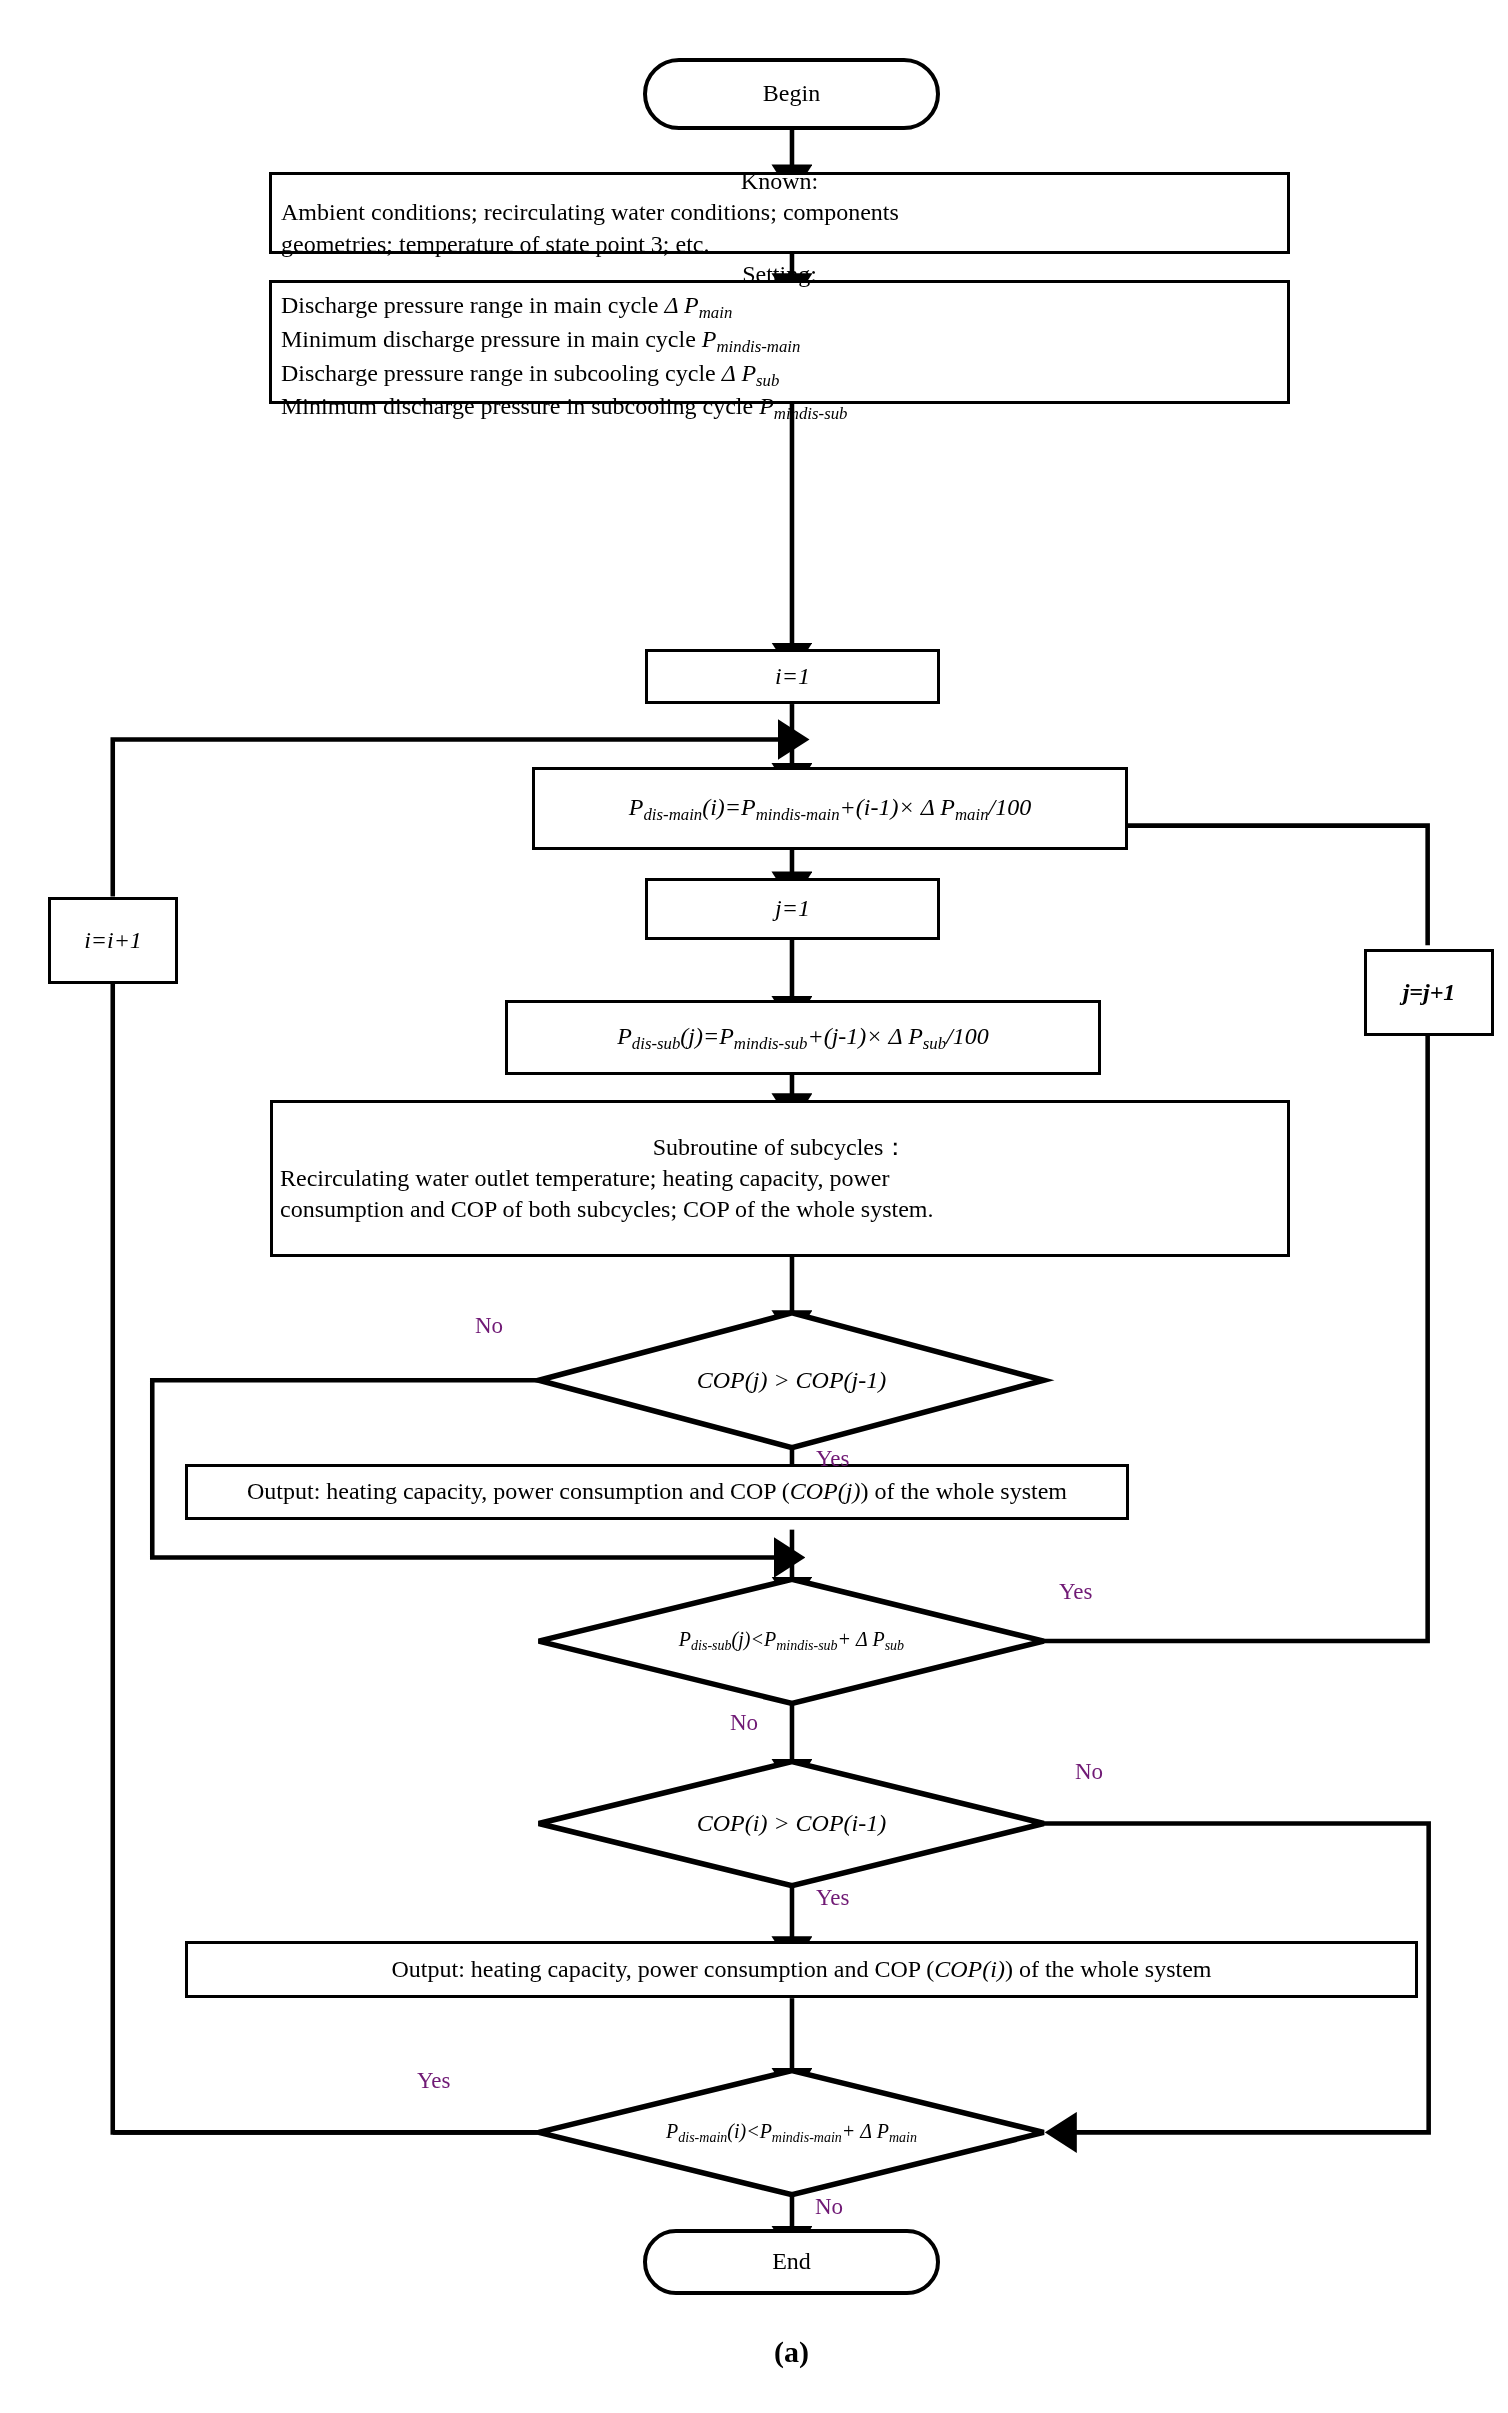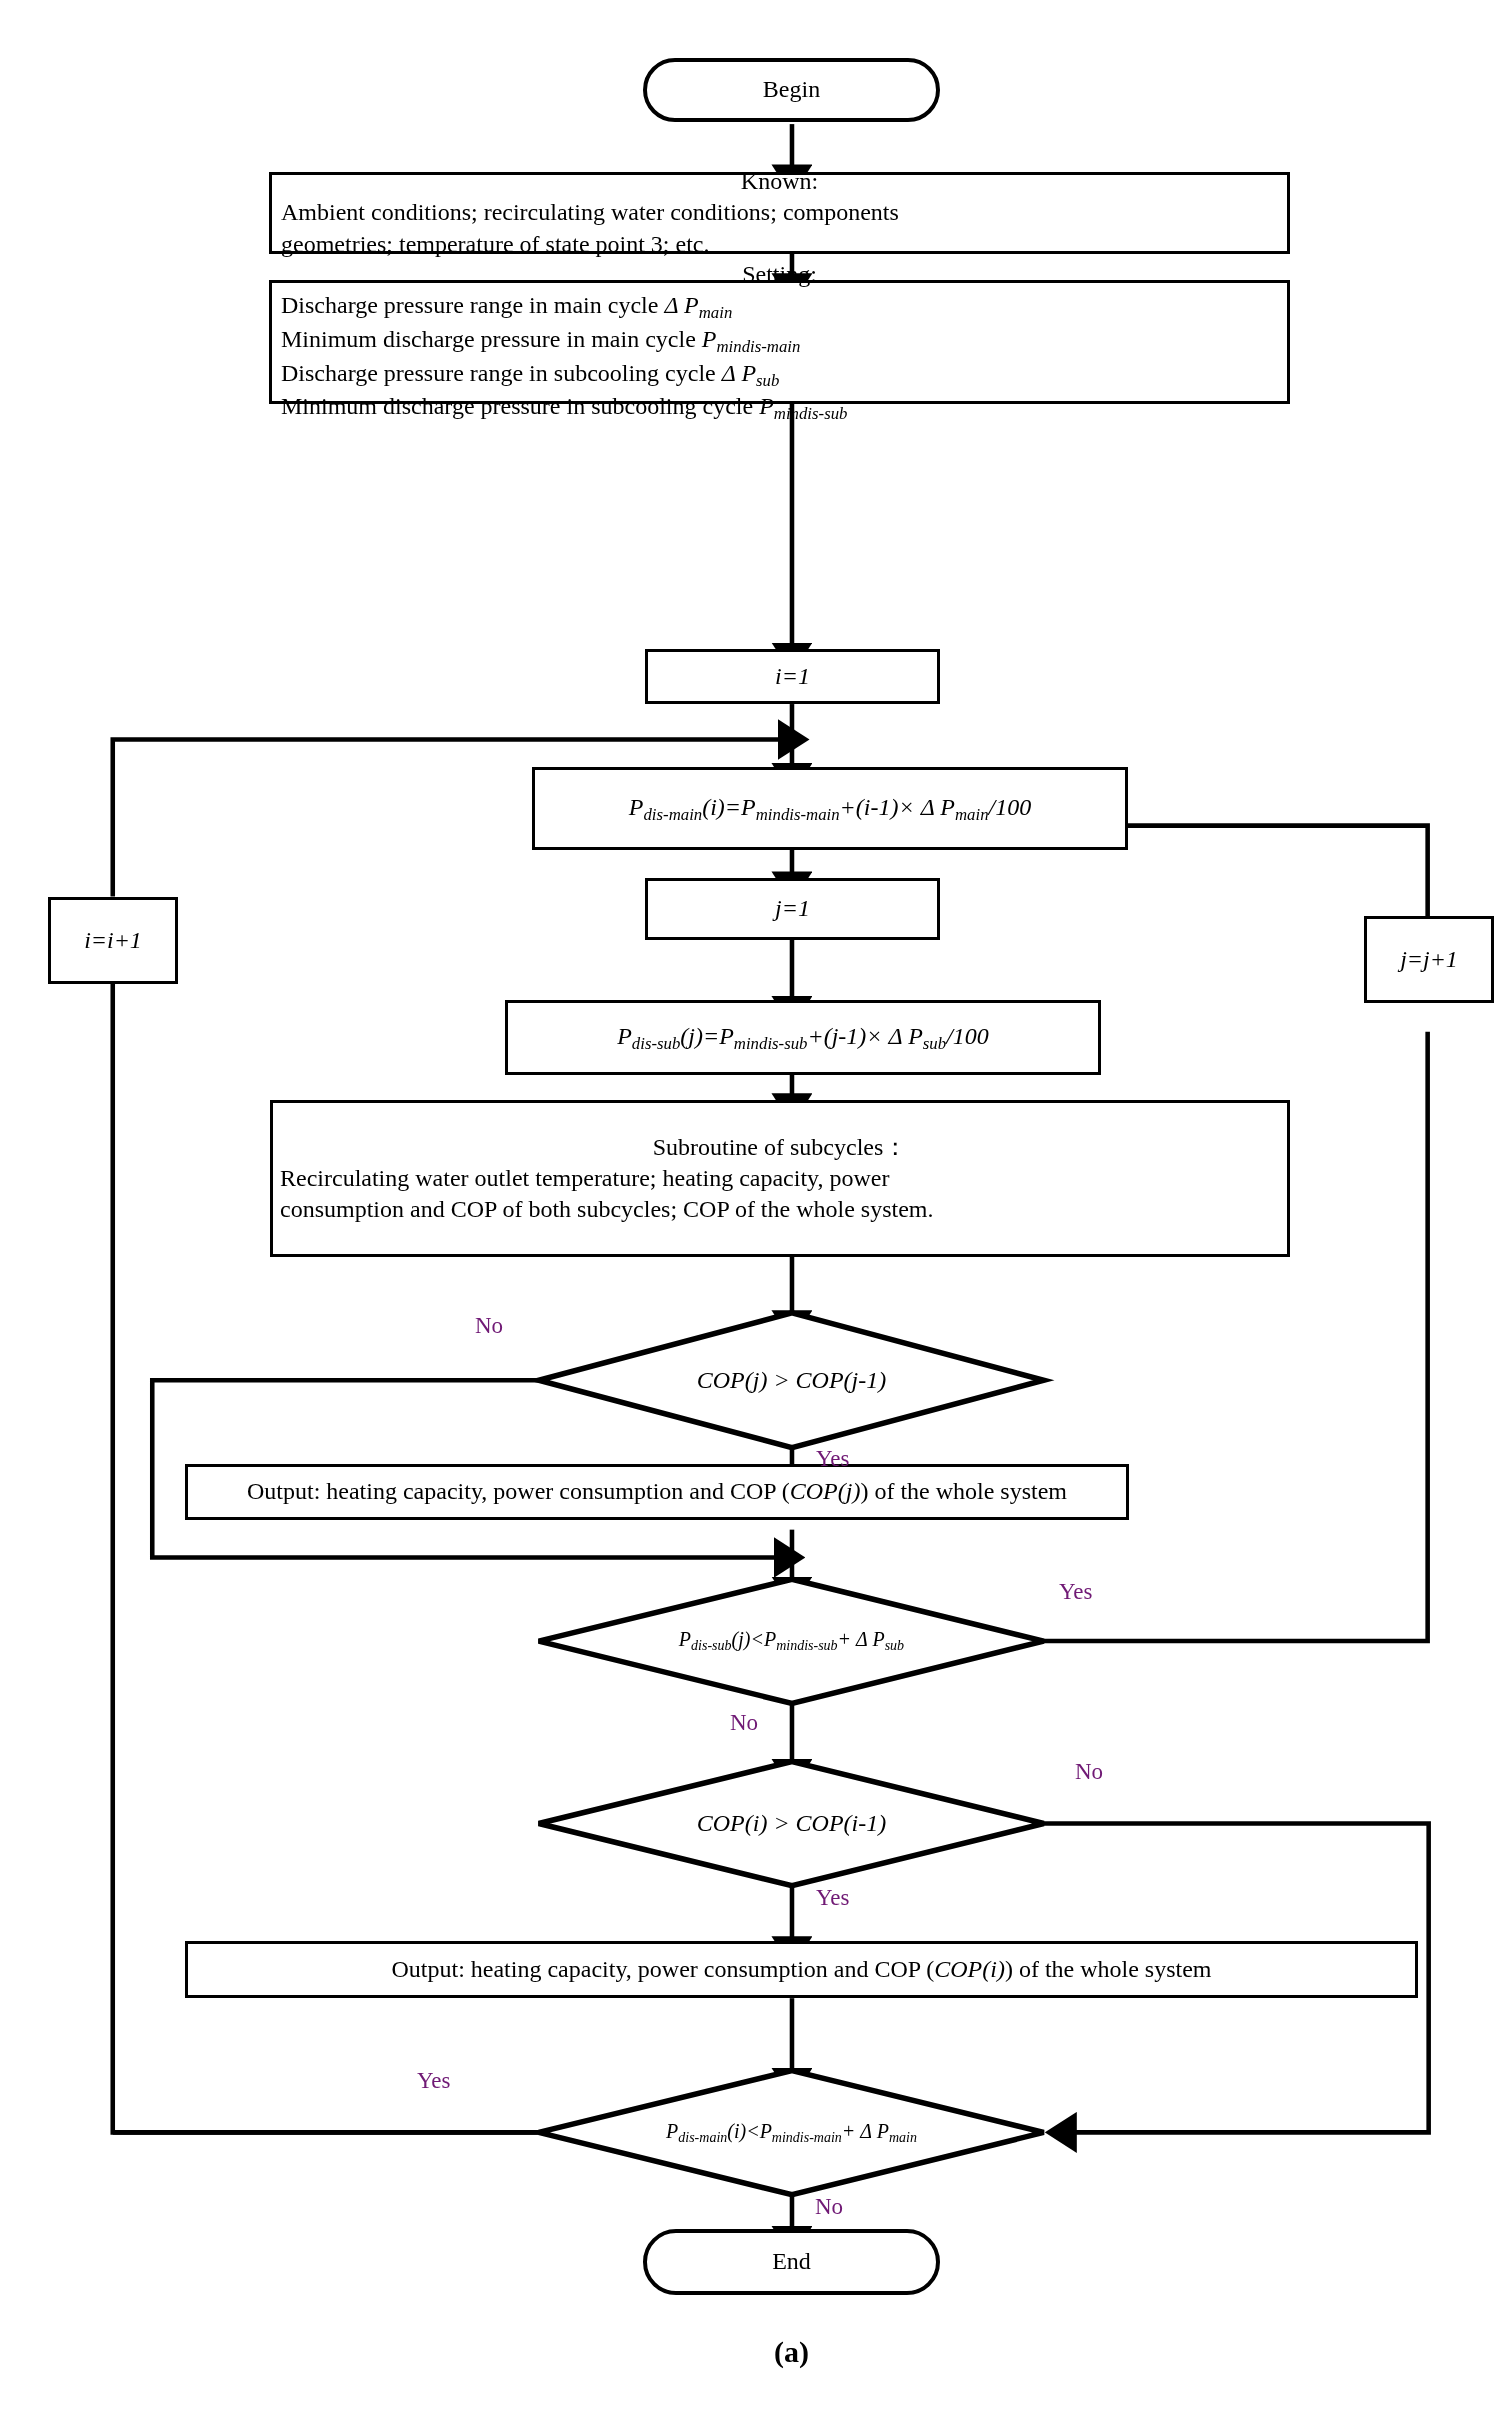--- a/index.html
+++ b/index.html
@@ -77,21 +77,21 @@
     </g>
 
     <g stroke="#000" stroke-width="11" fill="#fff">
       <polygon points="1563,2592 2060,2725 1563,2858 1063,2725"></polygon>
       <polygon points="1563,3118 2060,3240 1563,3363 1063,3240"></polygon>
       <polygon points="1563,3478 2060,3600 1563,3723 1063,3600"></polygon>
       <polygon points="1563,4088 2060,4210 1563,4333 1063,4210"></polygon>
     </g>
   </svg>
 
-  <div class="node term t" style="left:643px;top:58px;width:297px;height:64px;">
+  <div class="node term t" style="left:643px;top:58px;width:297px;height:72px;">
     <span>Begin</span>
   </div>
 
   <div class="node rect multiline t" style="left:269px;top:172px;width:1021px;height:82px;">
     <div class="lead">Known:</div>
     <div class="body-line">Ambient conditions; recirculating water conditions;  components</div>
     <div class="body-line">geometries; temperature of state point 3; etc.</div>
   </div>
 
   <div class="node rect multiline t" style="left:269px;top:280px;width:1021px;height:124px;">
@@ -115,21 +115,21 @@
   </div>
 
   <div class="node rect t it" style="left:505px;top:1000px;width:596px;height:75px;">
     <span><span>P</span><span class="sub">dis-sub</span><span>(j)=P</span><span class="sub">mindis-sub</span><span>+(j-1)× Δ P</span><span class="sub">sub</span><span>/100</span></span>
   </div>
 
   <div class="node rect t it" style="left:48px;top:897px;width:130px;height:87px;">
     <span>i=i+1</span>
   </div>
 
-  <div class="node rect t it" style="left:1364px;top:916px;width:130px;height:87px;">
+  <div class="node rect t it" style="left:1364px;top:949px;width:130px;height:87px;font-weight:bold;">
     <span>j=j+1</span>
   </div>
 
   <div class="node rect multiline t" style="left:270px;top:1100px;width:1020px;height:157px;">
     <div class="lead">Subroutine of subcycles：</div>
     <div class="body-line-c">Recirculating water outlet temperature; heating capacity, power</div>
     <div class="body-line-c">consumption and COP of both subcycles; COP of the whole system.</div>
   </div>
 
   <div class="diamond-label t it" style="left:589px;top:1362px;width:405px;height:37px;">

